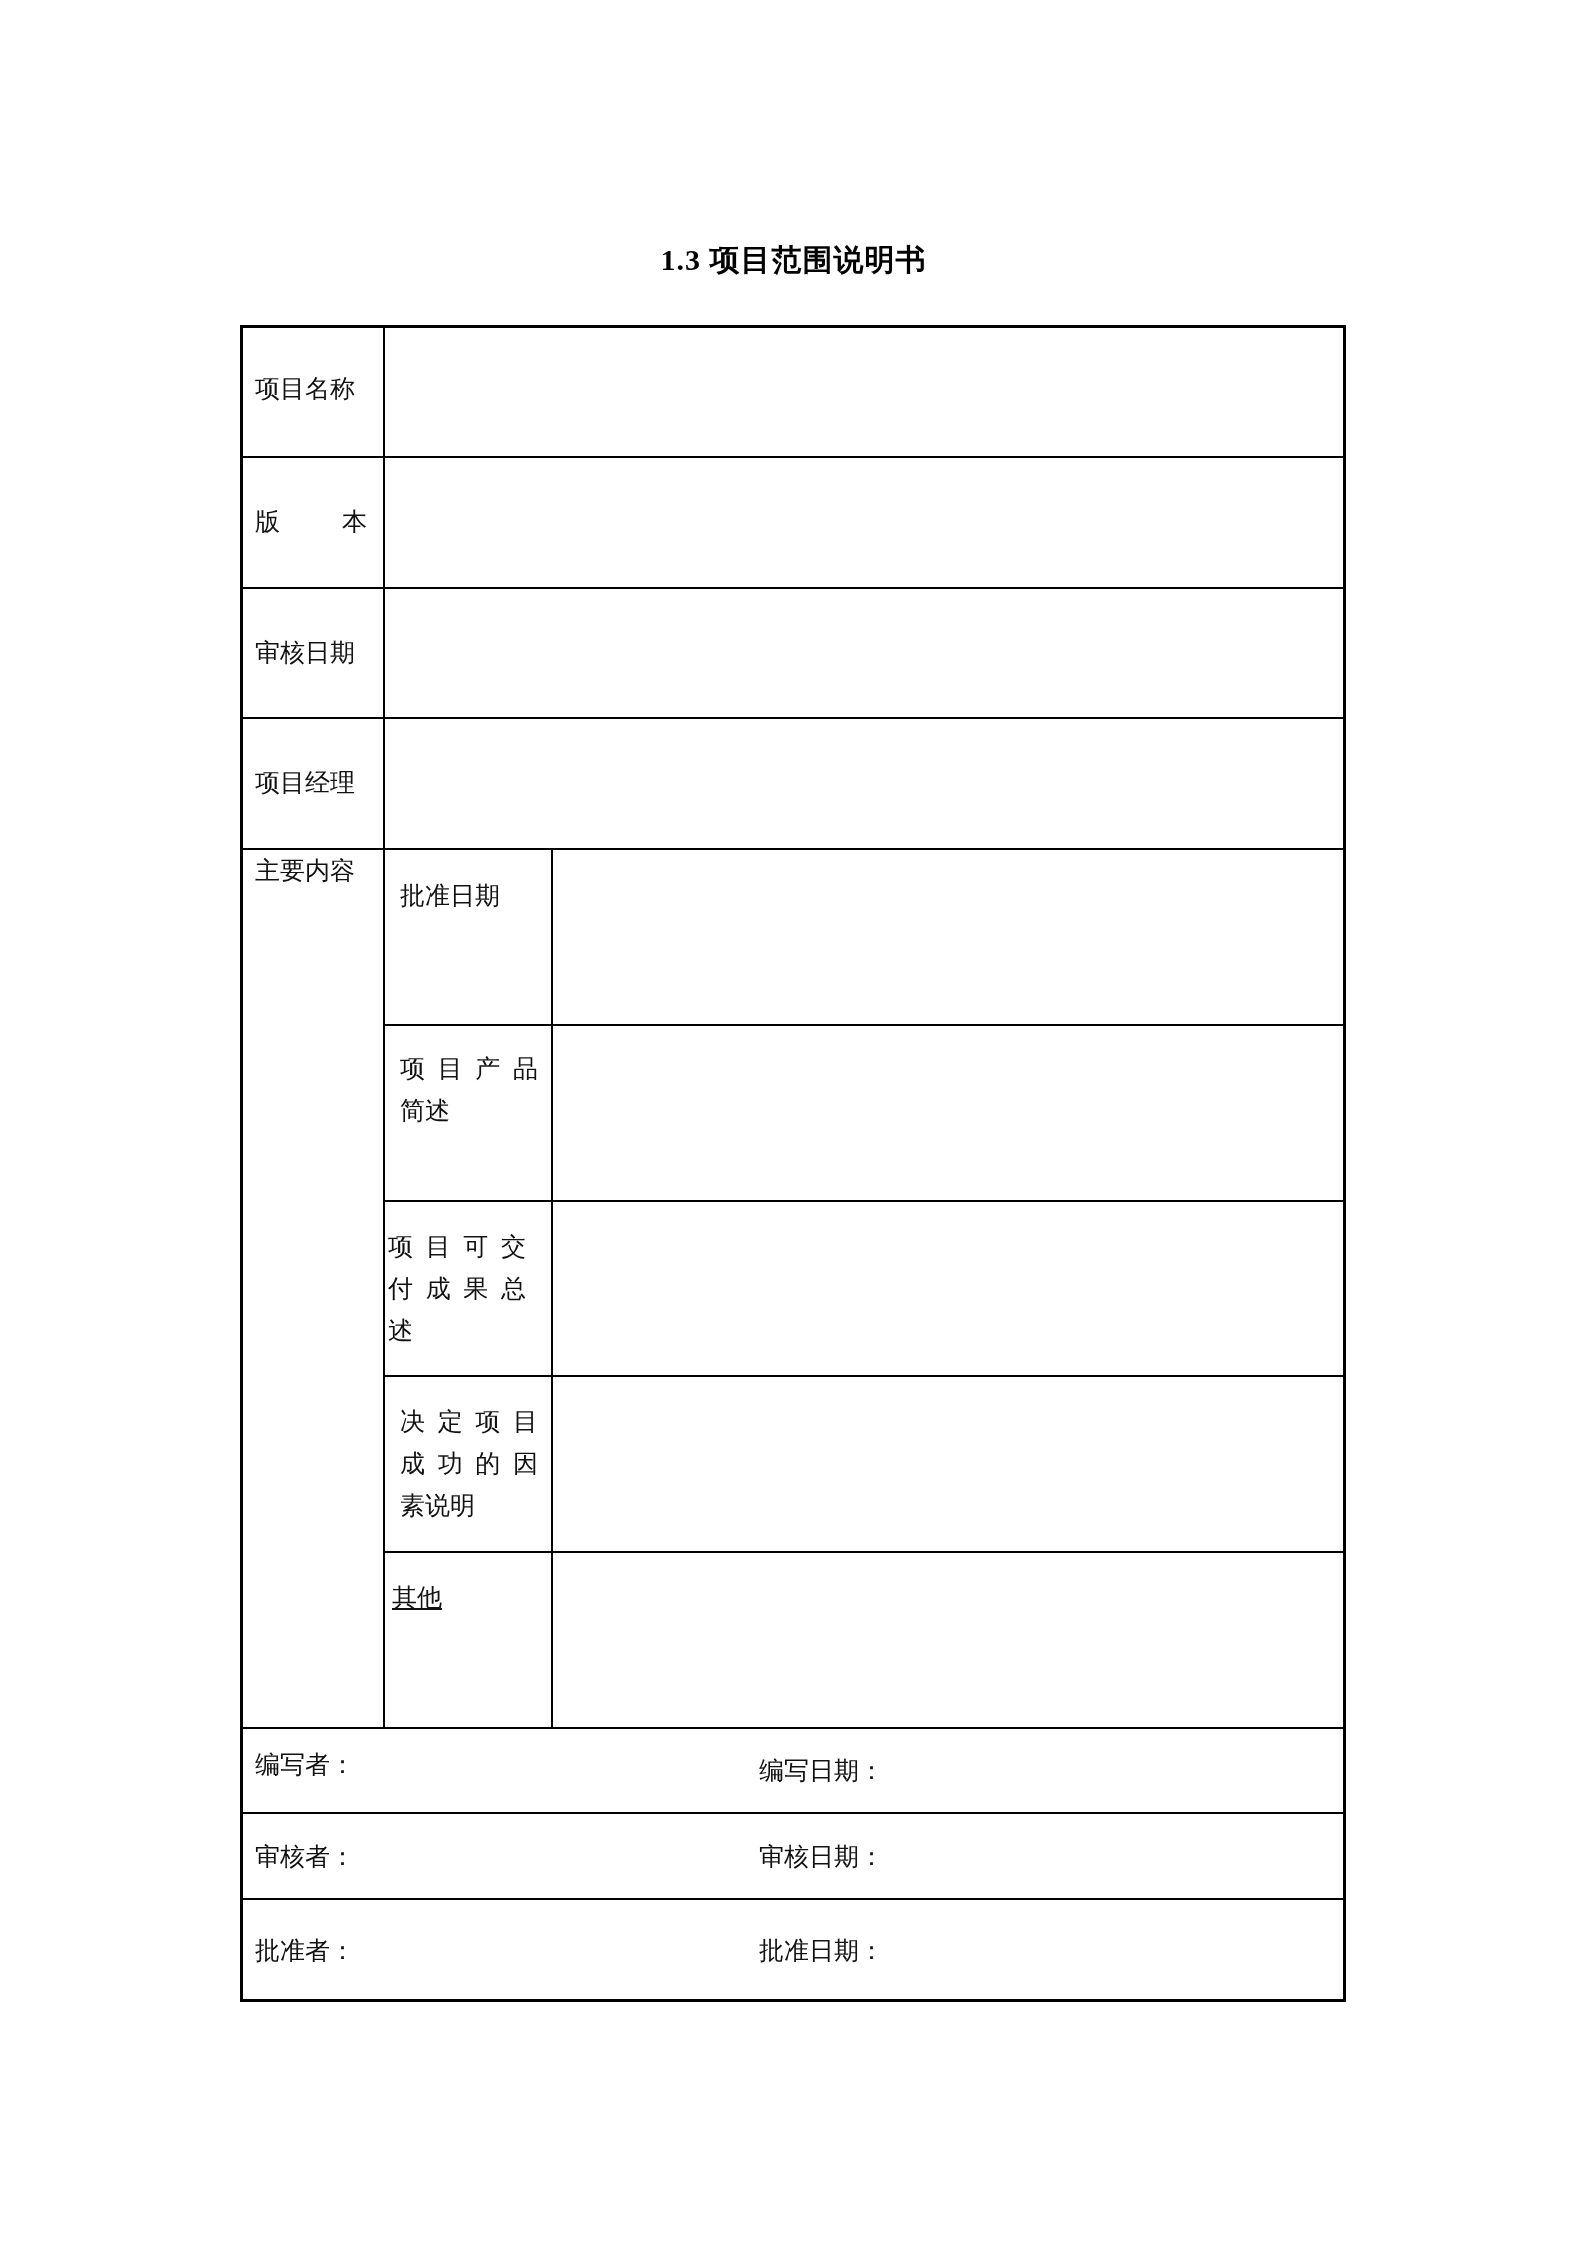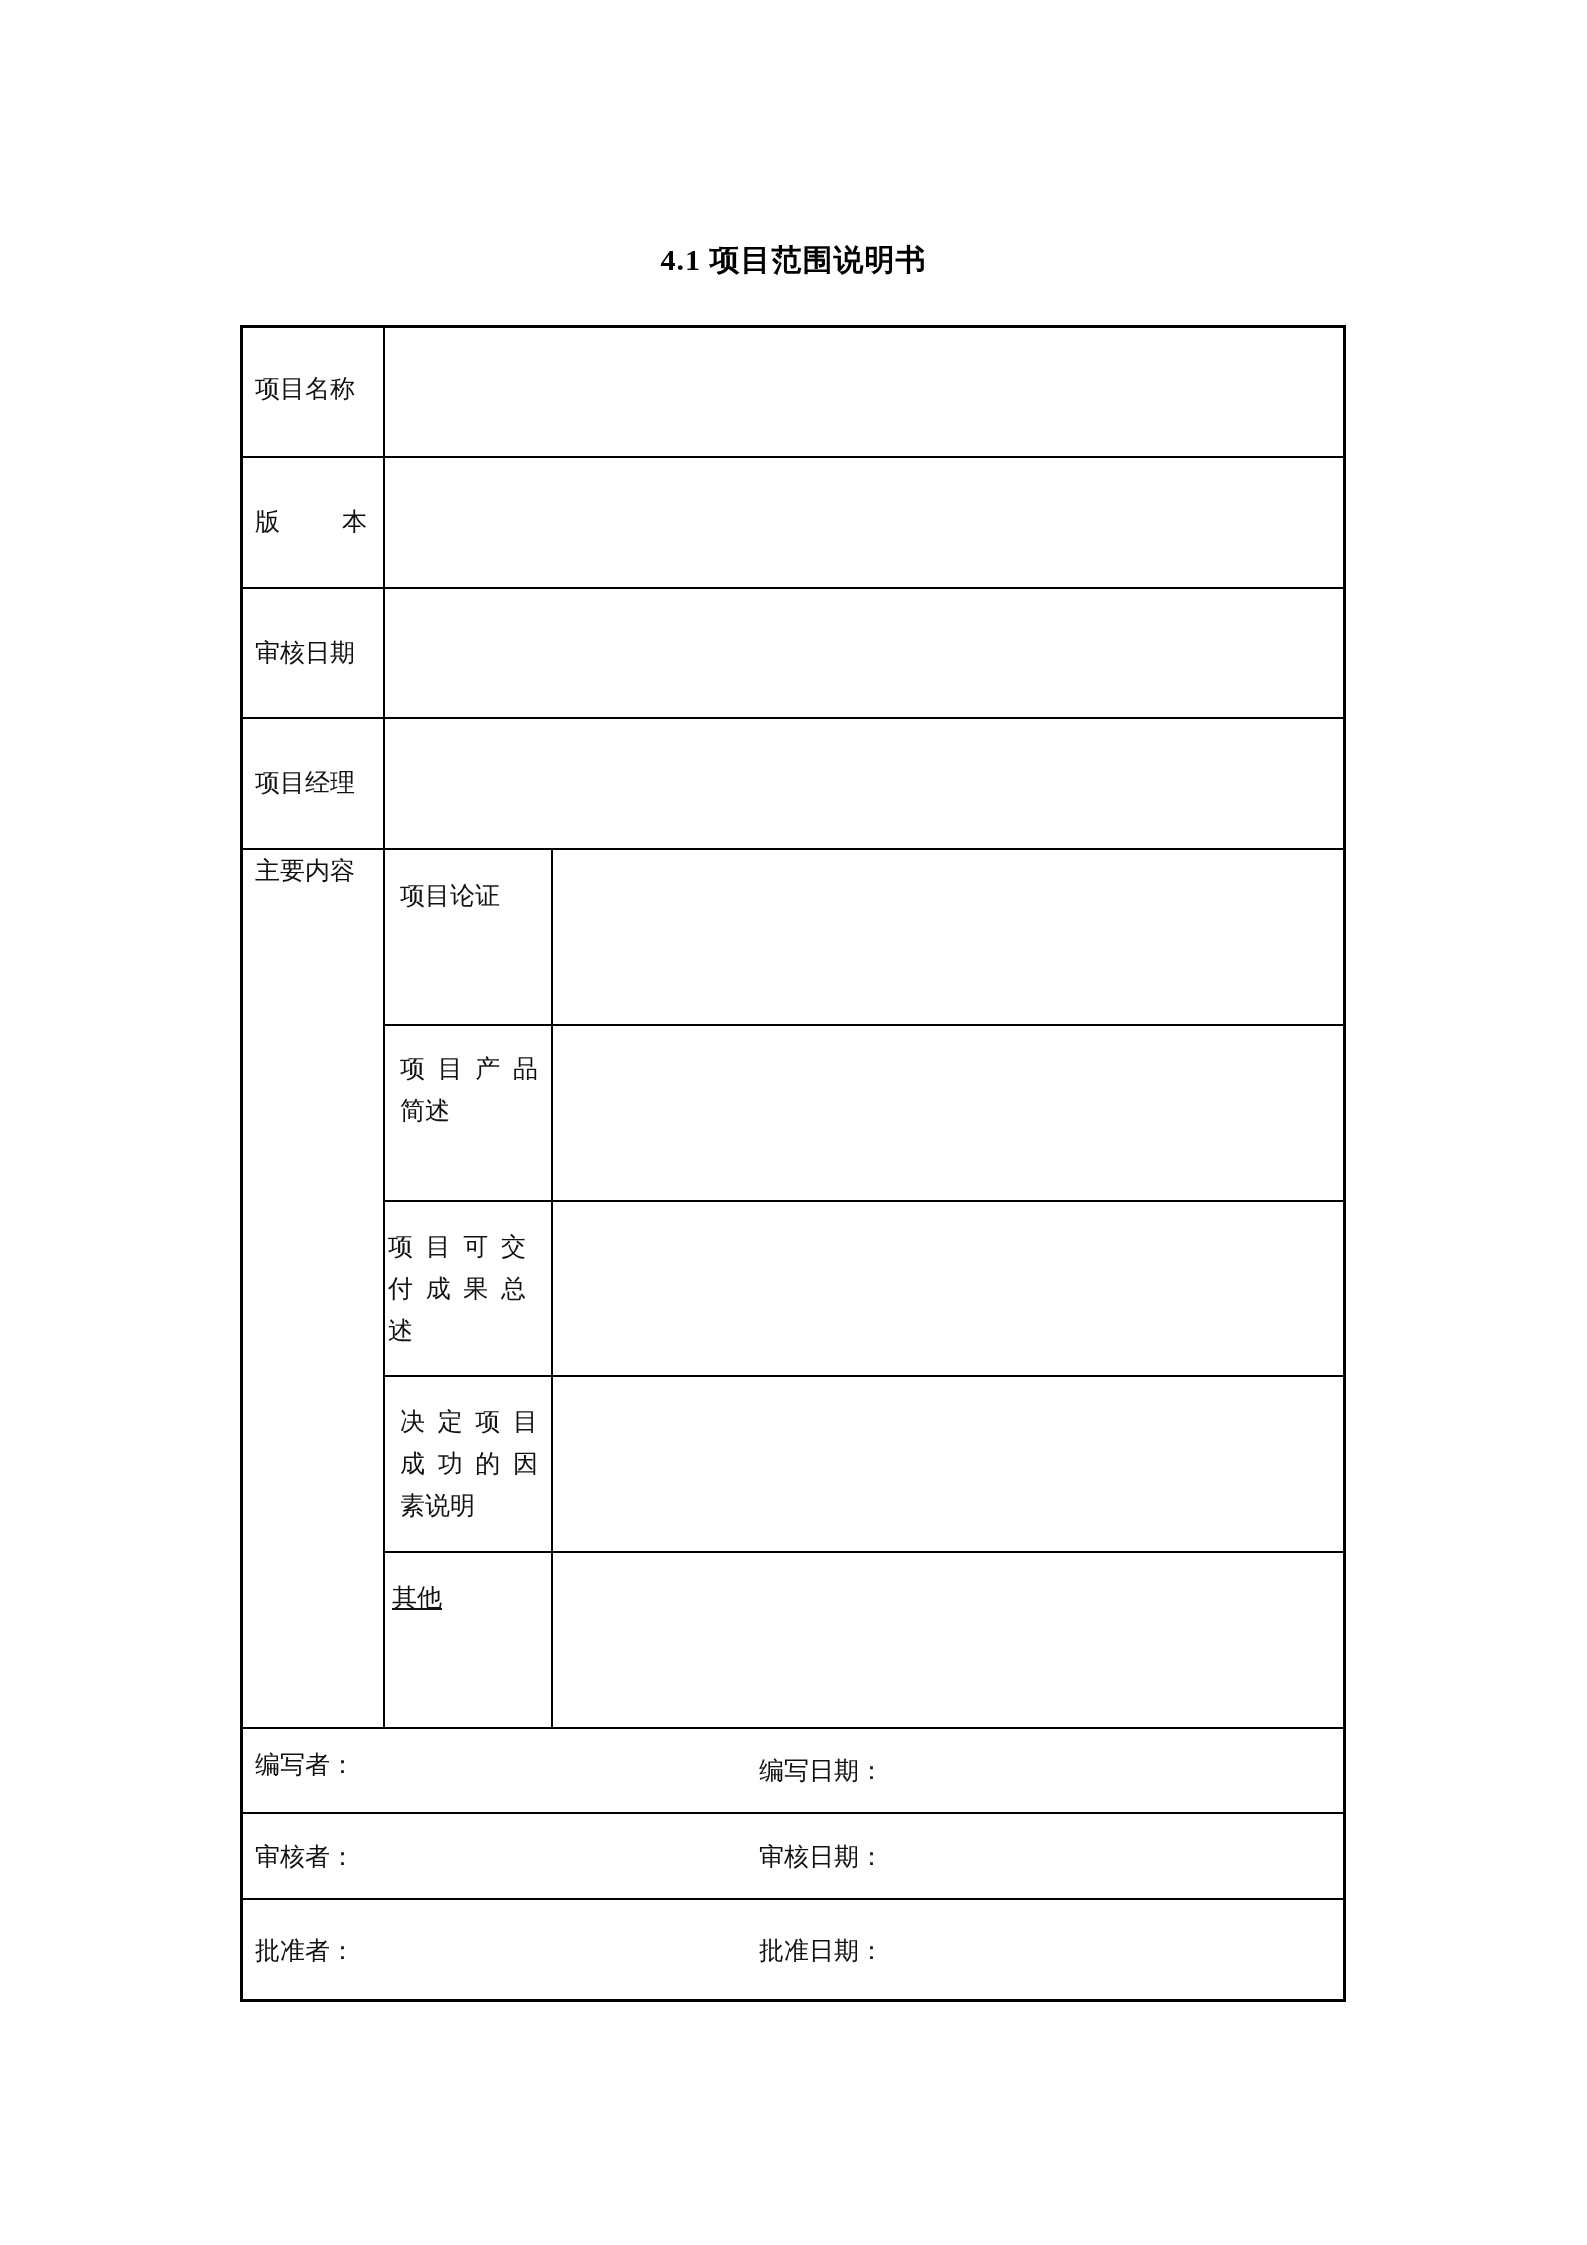--- a/index.html
+++ b/index.html
@@ -14,21 +14,21 @@
   .lbl { position:absolute; font-size:25px; line-height:42px; color:#111; }
   .sub { position:absolute; font-size:25px; line-height:42px; color:#111;
          width:138px; letter-spacing:0; word-break:break-all; }
   .sub .ln { display:block; text-align:justify; text-align-last:justify; height:42px; }
   .sub .ln.last { text-align-last:left; }
   .cell { position:absolute; }
 </style>
 </head>
 <body>
 
-<div class="title">4.1 项目范围说明书</div>
+<div class="title">1.3 项目范围说明书</div>
 
 <div class="box outer"></div>
 
 <div class="hline" style="left:240px;top:456px;width:1106px;"></div>
 <div class="hline" style="left:240px;top:587px;width:1106px;"></div>
 <div class="hline" style="left:240px;top:717px;width:1106px;"></div>
 <div class="hline" style="left:240px;top:848px;width:1106px;"></div>
 
 <div class="hline" style="left:384px;top:1024px;width:962px;"></div>
 <div class="hline" style="left:384px;top:1200px;width:962px;"></div>
@@ -53,21 +53,21 @@
 
 <div class="lbl" style="left:255px;top:632px;">审核日期</div>
 <div class="cell" style="left:386px;top:590px;width:957px;height:127px;"></div>
 
 <div class="lbl" style="left:255px;top:762px;">项目经理</div>
 <div class="cell" style="left:386px;top:720px;width:957px;height:128px;"></div>
 
 <div class="lbl" style="left:255px;top:850px;">主要内容</div>
 
 <div class="sub" style="left:400px;top:875px;">
-  <span class="ln last">项目论证</span>
+  <span class="ln last">批准日期</span>
 </div>
 <div class="cell" style="left:554px;top:851px;width:789px;height:173px;"></div>
 
 <div class="sub" style="left:400px;top:1050px;font-family:Liberation Mono, monospace;">
   <span class="ln">项目产品</span>
   <span class="ln last">简述</span>
 </div>
 <div class="cell" style="left:554px;top:1027px;width:789px;height:173px;"></div>
 
 <div class="sub" style="left:388px;top:1226px;">

